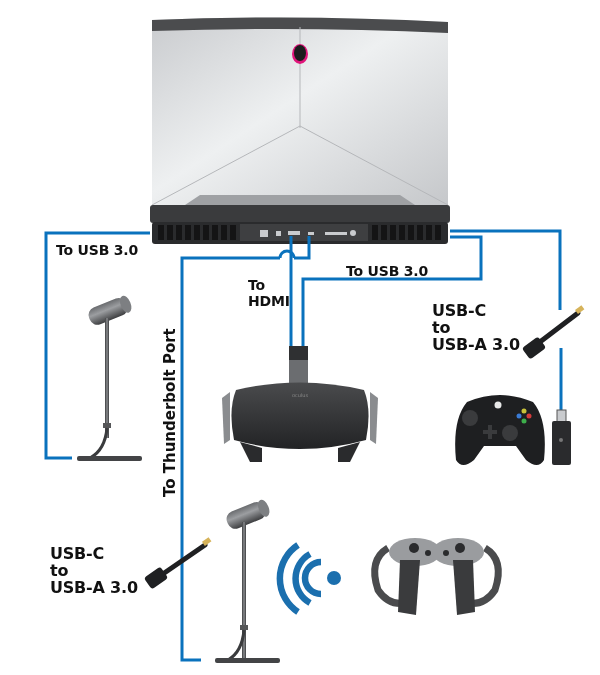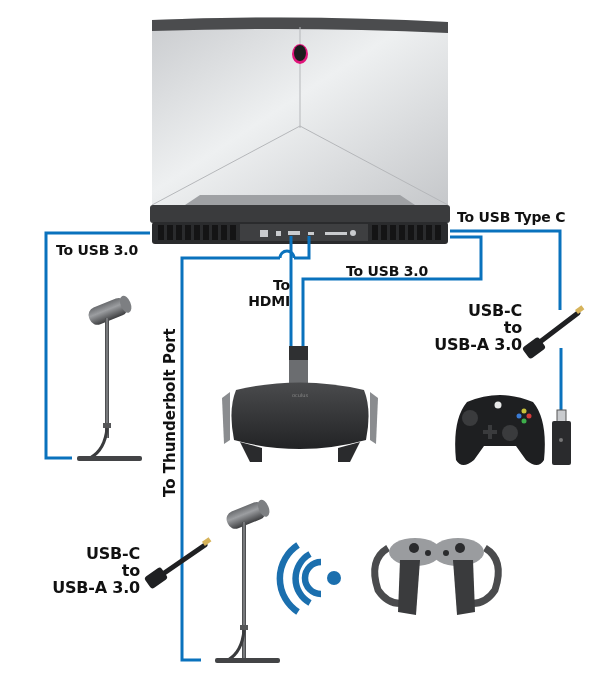--- a/index.html
+++ b/index.html
@@ -1,19 +1,19 @@
 <!DOCTYPE html>
 <html><head>
 <meta charset="utf-8">
 <style>
   html, body { margin: 0; padding: 0; background: #ffffff; }
   body { width: 600px; height: 675px; position: relative; overflow: hidden; font-family: "DejaVu Sans", "Liberation Sans", sans-serif; }
   #stage { position: absolute; left: 0; top: 0; width: 600px; height: 675px; }
   .lbl { position: absolute; font-weight: bold; color: #111; font-size: 14px; line-height: 16px; white-space: nowrap; letter-spacing: -0.2px; }
-  .lbl.center { text-align: right; }
+  .lbl.center { text-align: left; }
   .vert { position: absolute; font-weight: bold; color: #111; font-size: 15px; white-space: nowrap; transform-origin: left top; transform: rotate(-90deg); }
 </style>
 </head>
 <body>
 
 <div id="stage">
 <svg width="600" height="675" viewBox="0 0 600 675" xmlns="http://www.w3.org/2000/svg">
   <defs>
     <linearGradient id="lid" x1="0" y1="0" x2="1" y2="1">
       <stop offset="0" stop-color="#c9cbce"></stop>
@@ -178,21 +178,20 @@
     <path d="M485 548 Q505 560 495 590 Q483 608 463 602" stroke="#4a4b4d" stroke-width="7" fill="none"></path>
     <ellipse cx="458" cy="552" rx="26" ry="14" fill="#9a9c9f"></ellipse>
     <path d="M453 560 L473 560 L475 612 L457 615 Z" fill="#3a3b3d"></path>
     <circle cx="460" cy="548" r="5" fill="#2a2b2d"></circle>
     <circle cx="446" cy="553" r="3" fill="#2a2b2d"></circle>
   </g>
 </svg>
 
 
 <div class="lbl" style="left:56px; top:242px;">To USB 3.0</div>
-<div class="lbl" style="left:457px; top:209px;">To USB Type C</div>
 <div class="lbl" style="left:346px; top:263px;">To USB 3.0</div>
 <div class="lbl center" style="left:248px; top:277px; width:42px;">
   <div>To</div>
   <div>HDMI</div>
 </div>
 <div class="vert" style="left:161px; top:497px;">To Thunderbolt Port</div>
 <div class="lbl center" style="left:432px; top:302px; width:90px; font-size:16px; line-height:17px;">
   <div>USB-C</div>
   <div>to</div>
   <div>USB-A 3.0</div>

